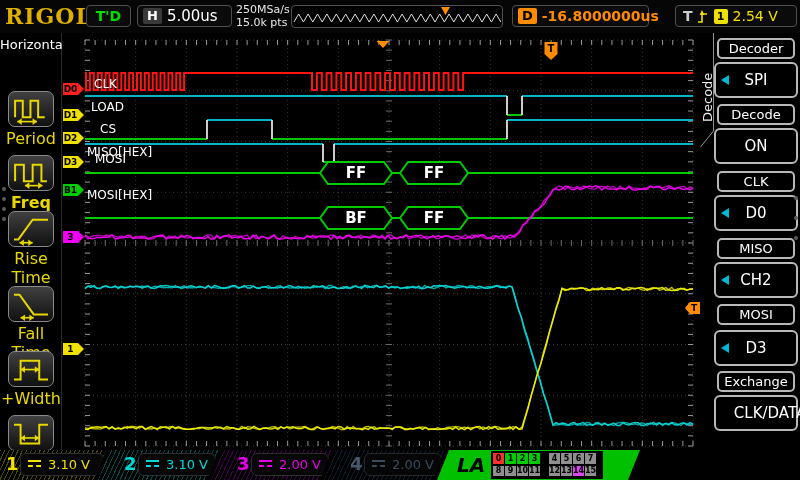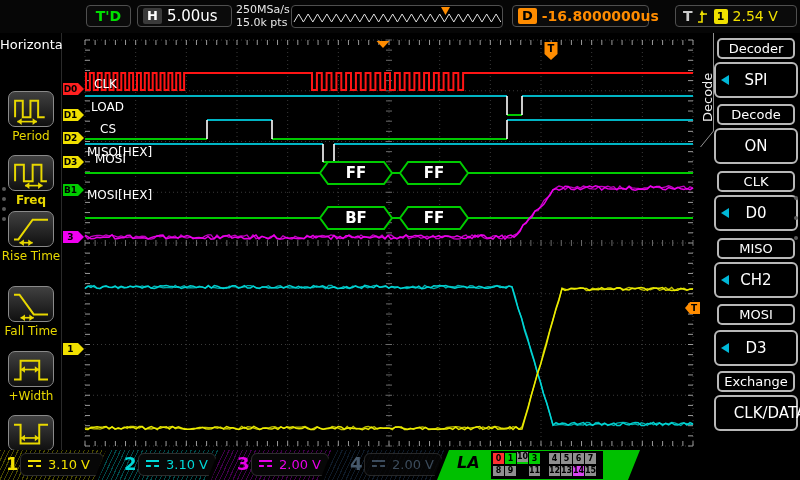--- a/index.html
+++ b/index.html
@@ -24,21 +24,21 @@
   #t-box{left:675px;width:122px;}
   .tlet{color:#ccc;font-weight:bold;font-size:14px;margin:0 4px 0 7px;}
   .trg-src{display:inline-block;width:14px;height:15px;background:#f0e000;color:#000;font-weight:bold;
     font-size:11px;line-height:15px;text-align:center;border-radius:2px;margin:0 5px;}
   .tlevel{color:#f0e000;font-size:14px;}
   
   #leftmenu{position:absolute;left:0;top:33px;width:62px;height:417px;background:#000;border-right:1px solid #2a2a2a;box-sizing:border-box;}
   #leftmenu .title{position:absolute;left:0;top:4px;width:62px;text-align:center;color:#fff;font-size:13px;}
   .lbtn-icon{position:absolute;left:8px;width:46px;height:36px;border:1px solid #8a8a8a;border-radius:7px;
     background:linear-gradient(#404040,#101010);box-sizing:border-box;}
-  .lbtn-label{position:absolute;left:0;width:62px;text-align:center;color:#e8d800;font-size:12px;}
+  .lbtn-label{position:absolute;left:0;width:62px;text-align:center;color:#e8d800;font-size:16px;}
   .pagedot{position:absolute;width:4px;height:4px;border-radius:50%;background:#5a5a5a;}
   
   #rightmenu{position:absolute;left:700px;top:33px;width:100px;height:417px;background:#000;}
   #decode-tab{position:absolute;left:0px;top:14px;width:14px;height:100px;color:#eee;font-size:13px;
     writing-mode:vertical-rl;transform:rotate(180deg);text-align:center;}
   .rlabel{position:absolute;left:17px;width:78px;height:21px;border:2px solid #b8b8b8;border-radius:5px;
     background:#000;color:#fff;font-size:13px;display:flex;align-items:center;justify-content:center;box-sizing:border-box;}
   .rvalue{position:absolute;left:14px;width:84px;height:36px;border:2px solid #b8b8b8;border-radius:6px;
     background:#000;color:#fff;font-size:15px;display:flex;align-items:center;justify-content:center;box-sizing:border-box;}
   .rarrow{position:absolute;left:5px;top:50%;margin-top:-5px;width:0;height:0;
@@ -52,20 +52,21 @@
   .cpl{display:inline-block;width:13px;height:8px;border-top:2px solid currentColor;position:relative;}
   .cpl::after{content:"";position:absolute;top:3px;left:0;width:13px;height:0;border-top:2px dashed currentColor;}
   .lacell{position:absolute;color:#000;font-weight:bold;font-size:8px;text-align:center;}
   
   svg text{font-family:"DejaVu Sans","Liberation Sans",sans-serif;}
 </style>
 </head>
 <body>
 
 <div id="topbar">
+  <div class="brand">RIGOL</div>
   <div class="tbox" id="trigd-box">
     <span>T'D</span>
   </div>
   <div class="tbox" id="h-box">
     <span class="chip chip-h">H</span>
     <span class="hval">5.00us</span>
   </div>
   <div id="acq">
     <div>250MSa/s</div>
     <div>15.0k pts</div>
@@ -651,33 +652,33 @@
         </div>
       </div>
       <div class="chsec" style="left: 324px; width: 121px; clip-path: polygon(12px 0px, 121px 0px, 109px 30px, 0px 30px); background: repeating-linear-gradient(115deg, rgb(14, 26, 40) 0px, rgb(14, 26, 40) 1px, rgb(0, 0, 0) 1px, rgb(0, 0, 0) 4px);">
         <div class="chnum" style="left: 26px; color: rgb(70, 88, 106);">4</div>
         <div class="chbox" style="left: 40px; width: 78px; color: rgb(70, 88, 106); opacity: 0.85;">
           <div class="cpl"></div>
           <span>2.00 V</span>
         </div>
       </div>
       <div class="chsec" style="left: 437px; width: 203px; clip-path: polygon(12px 0px, 203px 0px, 191px 30px, 0px 30px); background: rgb(0, 192, 0);">
-        <div style="position: absolute; left: 20px; top: 3px; font-size: 16px; font-weight: bold; color: rgb(0, 0, 0); font-style: italic;">LA</div>
+        <div style="position: absolute; left: 20px; top: 3px; font-size: 20px; font-weight: bold; color: rgb(0, 0, 0); font-style: italic;">LA</div>
         <div style="position: absolute; left: 54px; top: 1px; width: 112px; height: 28px; background: rgb(0, 0, 0);">
           <div class="lacell" style="left: 2px; top: 2px; width: 11px; height: 11px; line-height: 11px; background: rgb(255, 48, 48);">0</div>
           <div class="lacell" style="left: 14px; top: 2px; width: 11px; height: 11px; line-height: 11px; background: rgb(0, 204, 0);">1</div>
           <div class="lacell" style="left: 26px; top: 2px; width: 11px; height: 11px; line-height: 11px; background: rgb(0, 204, 0);">2</div>
           <div class="lacell" style="left: 38px; top: 2px; width: 11px; height: 11px; line-height: 11px; background: rgb(0, 204, 0);">3</div>
           <div class="lacell" style="left: 58px; top: 2px; width: 11px; height: 11px; line-height: 11px; background: rgb(143, 143, 143);">4</div>
           <div class="lacell" style="left: 70px; top: 2px; width: 11px; height: 11px; line-height: 11px; background: rgb(143, 143, 143);">5</div>
           <div class="lacell" style="left: 82px; top: 2px; width: 11px; height: 11px; line-height: 11px; background: rgb(143, 143, 143);">6</div>
           <div class="lacell" style="left: 94px; top: 2px; width: 11px; height: 11px; line-height: 11px; background: rgb(143, 143, 143);">7</div>
           <div class="lacell" style="left: 2px; top: 15px; width: 11px; height: 10px; line-height: 10px; background: rgb(143, 143, 143);">8</div>
           <div class="lacell" style="left: 14px; top: 15px; width: 11px; height: 10px; line-height: 10px; background: rgb(143, 143, 143);">9</div>
-          <div class="lacell" style="left: 26px; top: 1px; width: 11px; height: 10px; line-height: 10px; background: rgb(143, 143, 143);">10</div>
+          <div class="lacell" style="left: 26px; top: 15px; width: 11px; height: 10px; line-height: 10px; background: rgb(143, 143, 143);">10</div>
           <div class="lacell" style="left: 38px; top: 15px; width: 11px; height: 10px; line-height: 10px; background: rgb(143, 143, 143);">11</div>
           <div class="lacell" style="left: 58px; top: 15px; width: 11px; height: 10px; line-height: 10px; background: rgb(143, 143, 143);">12</div>
           <div class="lacell" style="left: 70px; top: 15px; width: 11px; height: 10px; line-height: 10px; background: rgb(143, 143, 143);">13</div>
           <div class="lacell" style="left: 82px; top: 15px; width: 11px; height: 10px; line-height: 10px; background: #d946ef;">14</div>
           <div class="lacell" style="left: 94px; top: 15px; width: 11px; height: 10px; line-height: 10px; background: rgb(143, 143, 143);">15</div>
         </div>
       </div>
     </div>
 
 </div>

